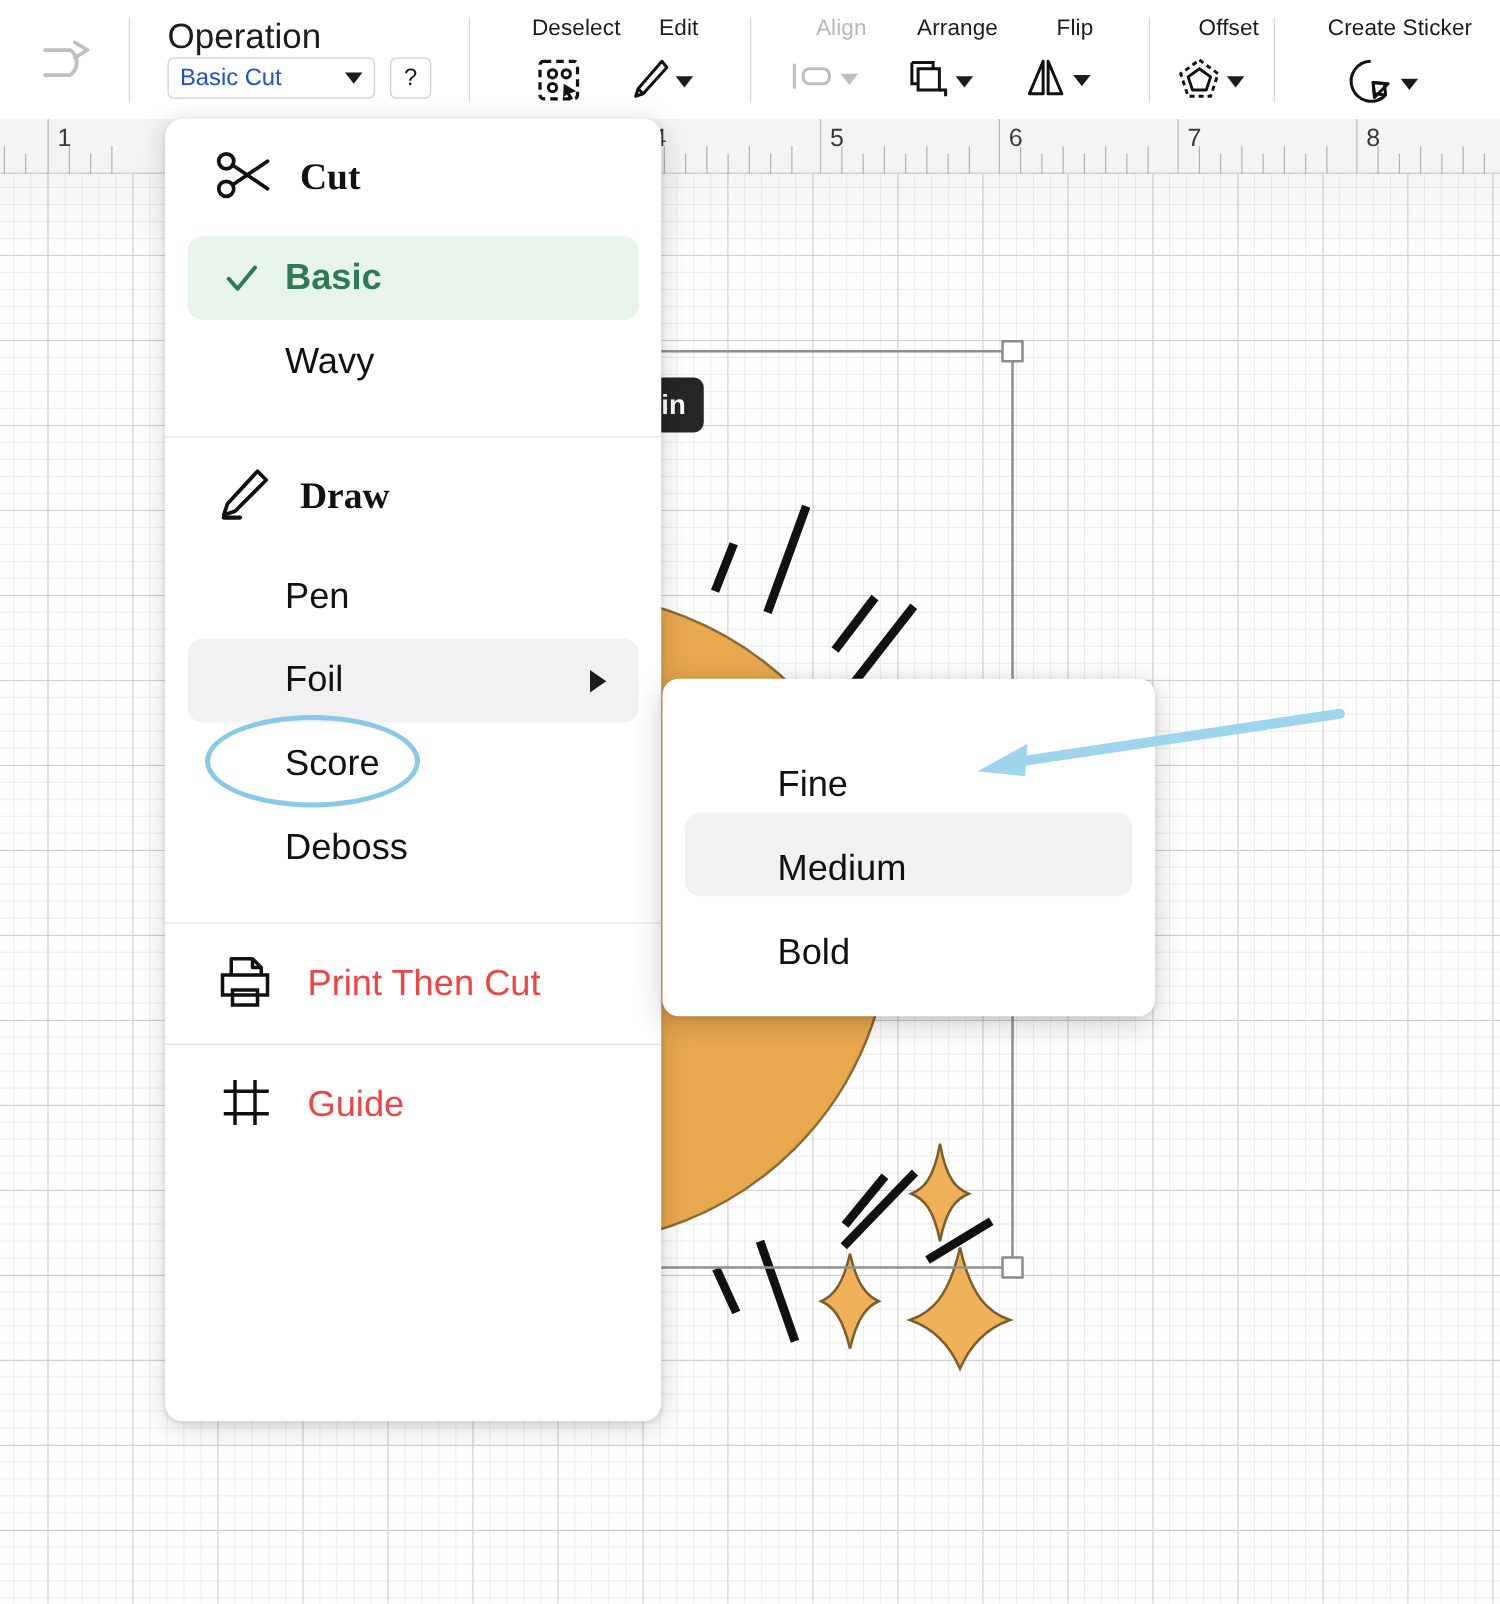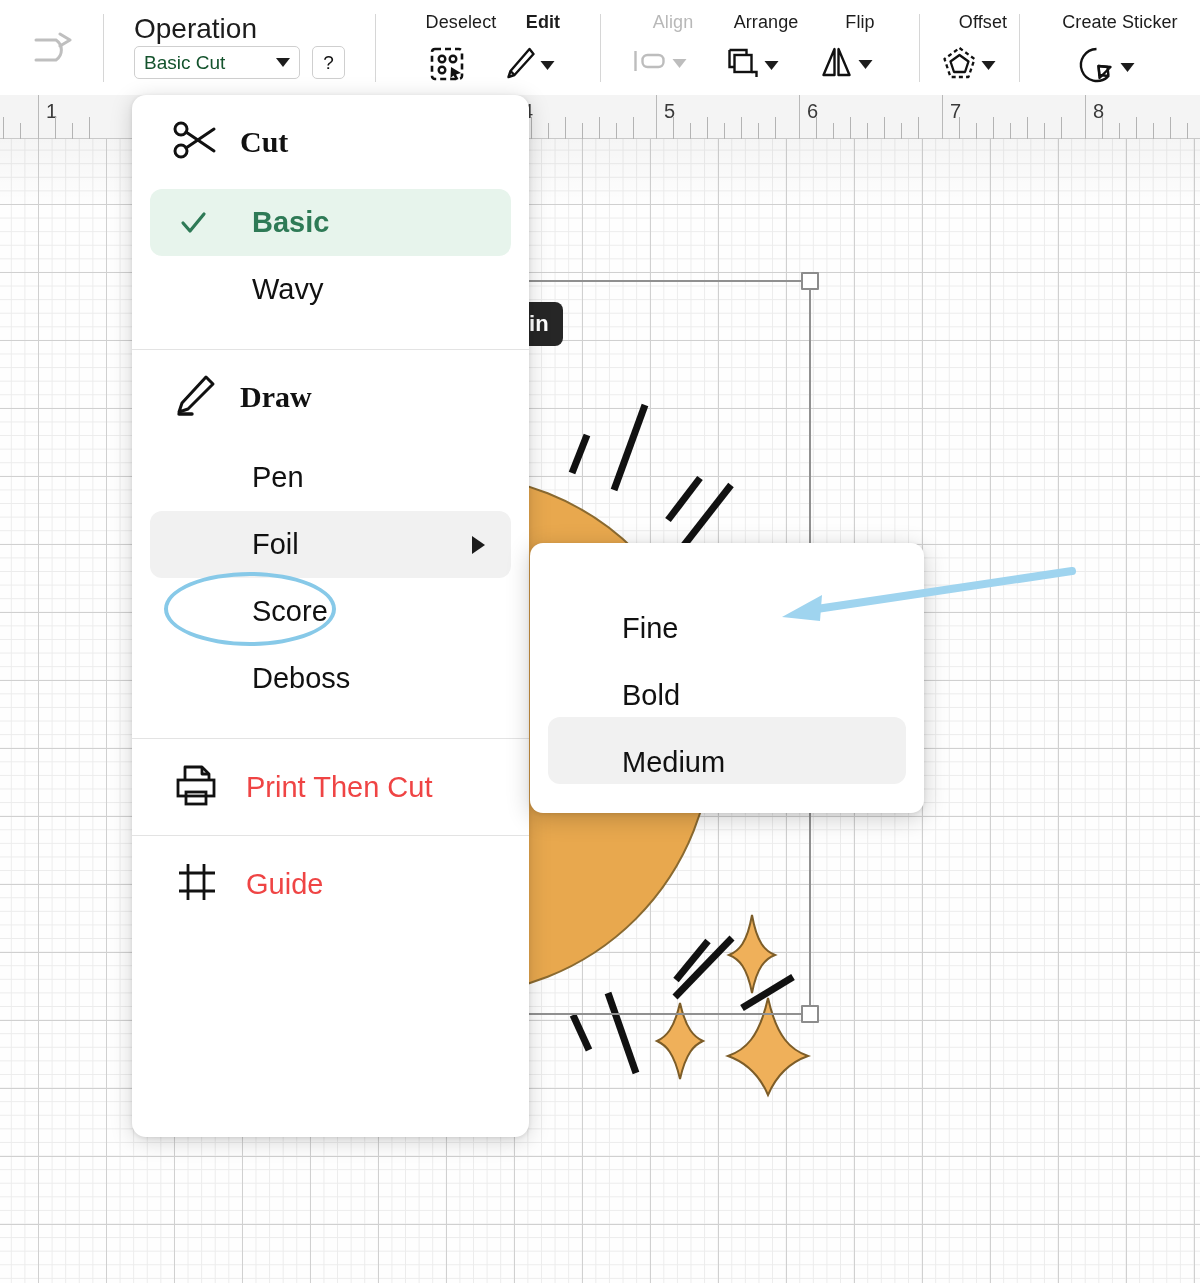--- a/index.html
+++ b/index.html
@@ -33,21 +33,21 @@
 
   #redo{ position:absolute; left:30px; top:32px; }
 
   
   #op-label{ position:absolute; left:134px; top:13px; font-size:28px; color:#1c1c1c;}
   #op-select{
     position:absolute; left:134px; top:46px; width:166px; height:33px;
     border:1px solid #cfcfcf; border-radius:5px; background:#fff;
     display:flex; align-items:center; padding:0 9px; cursor:pointer;
   }
-  #op-select .val{ font-size:19px; color:#14532d; flex:1; }
+  #op-select .val{ font-size:19px; color:#1d4ed8; flex:1; }
   #op-help{
     position:absolute; left:312px; top:46px; width:33px; height:33px;
     border:1px solid #cfcfcf; border-radius:5px; background:#fff;
     display:flex;align-items:center;justify-content:center;
     font-size:19px;color:#111;cursor:pointer;
   }
 
   
   #canvas-wrap{ position:absolute; left:0; top:95px; width:1200px; height:1188px; overflow:hidden; }
   #ruler-top{
@@ -96,21 +96,21 @@
   }
   .m-head{
     display:flex; align-items:center; gap:22px;
     padding:0 0 0 40px; height:94px;
   }
   .m-head .txt{ font-size:30px; font-weight:bold; color:#111;font-family:Liberation Serif, serif; }
   .m-item{
     position:relative; height:67px; margin:0 18px; border-radius:12px;
     display:flex; align-items:center; cursor:pointer;
   }
-  .m-item .lbl{ font-size:29px; color:#111; padding-left:102px; }
+  .m-item .lbl{ font-size:29px; color:#111; padding-left:78px; }
   .m-item.checked{ background:#e7f4ec; }
   .m-item.checked .lbl{ color:#2e7a56; font-weight:bold; }
   .m-item.hovered{ background:#f1f1f1; }
   .m-check{
     position:absolute; left:28px; top:50%; transform:translateY(-50%);
     width:30px;height:30px;
   }
   .m-arrow{
     position:absolute; right:26px; top:50%; transform:translateY(-50%);
     width:0;height:0;border-top:9px solid transparent;border-bottom:9px solid transparent;
@@ -287,21 +287,21 @@
       <svg width="36" height="36" viewBox="0 0 36 36">
         <rect x="3" y="3" width="30" height="30" rx="3" fill="none" stroke="#111" stroke-width="2.6" stroke-dasharray="6 4"></rect>
         <circle cx="13" cy="13" r="3.3" fill="none" stroke="#111" stroke-width="2.4"></circle>
         <circle cx="24" cy="13" r="3.3" fill="none" stroke="#111" stroke-width="2.4"></circle>
         <circle cx="13" cy="24" r="3.3" fill="none" stroke="#111" stroke-width="2.4"></circle>
         <path d="M22 21 L32 27 L27 28.5 L29.5 33 L27 34 L24.5 29.5 L21.5 32 Z" fill="#111"></path>
       </svg>
     </div>
   </div>
 
-  <div class="tb-group" style="left:484px;width:90px;font-weight:bold;">
+  <div class="tb-group" style="left:484px;width:90px;">
     <div class="tb-label">Edit</div>
     <div class="tb-icon">
       <span>
         <svg width="32" height="34" viewBox="0 0 32 34">
           <path d="M26 3 L30 8 L11 29 L5 31 L7 25 Z" fill="none" stroke="#111" stroke-width="2.4" stroke-linejoin="round"></path>
           <path d="M7 25 L11 29" stroke="#111" stroke-width="2.4"></path>
         </svg>
       </span>
       <span class="caret"></span>
     </div>
@@ -469,25 +469,25 @@
     <span class="txt">Guide</span>
   </div>
 </div>
 
 <div id="foil-ellipse"></div>
 
 <div id="submenu">
   <div class="s-item">
     <span class="lbl">Fine</span>
   </div>
+  <div class="s-item hovered">
+    <span class="lbl">Medium</span>
+  </div>
   <div class="s-item">
     <span class="lbl">Bold</span>
-  </div>
-  <div class="s-item hovered">
-    <span class="lbl">Medium</span>
   </div>
 </div>
 
 <div id="blue-arrow">
   <svg width="300" height="85" viewBox="0 0 300 85">
     <path d="M30 55 L292 16" fill="none" stroke="#9fd4ef" stroke-width="8" stroke-linecap="round"></path>
     <path d="M2 62 L42 40 L40 66 Z" fill="#9fd4ef"></path>
   </svg>
 </div>
 

